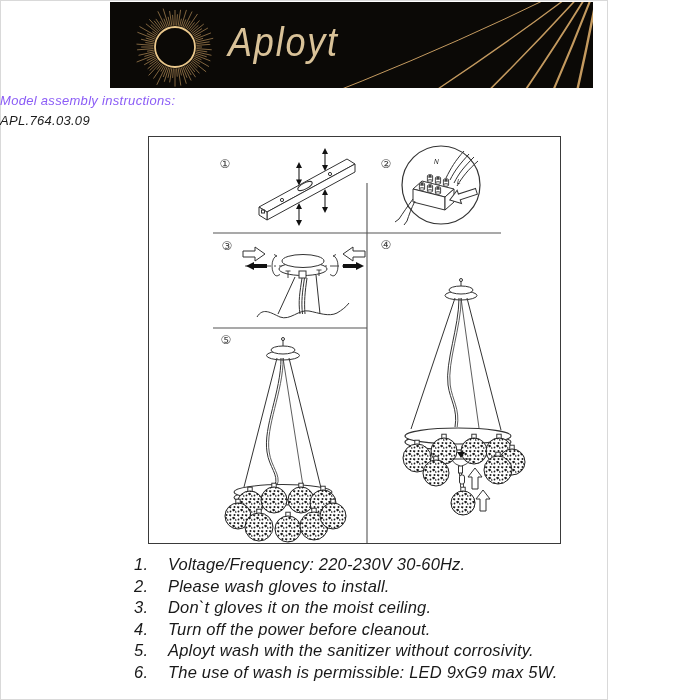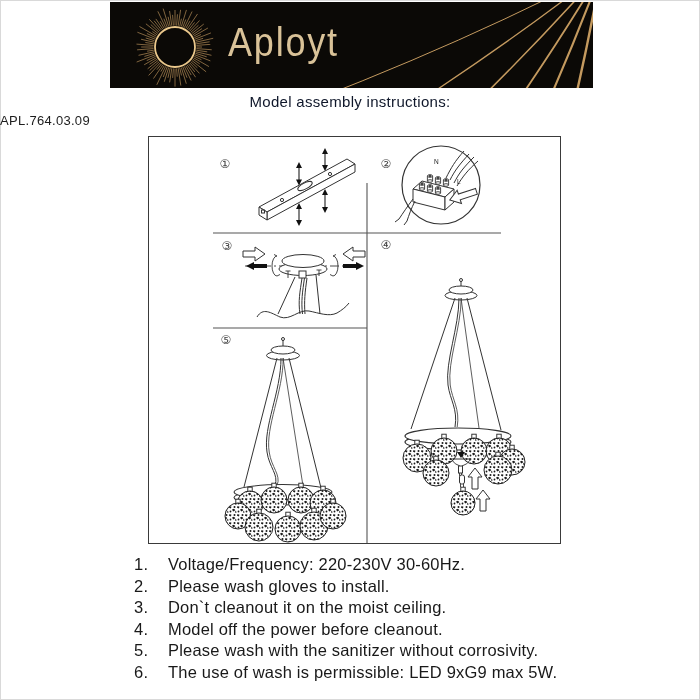--- a/index.html
+++ b/index.html
@@ -1,28 +1,28 @@
 <!DOCTYPE html>
 <html><head>
 <meta charset="utf-8">
 <style>
   html,body{margin:0;padding:0;background:#fff;}
-  .page{position:relative;width:700px;height:700px;background:#fff;overflow:hidden;
-        font-family:"Liberation Sans",sans-serif;color:#1c1c1c;}
+  .page{position:relative;width:608px;height:700px;background:#fff;overflow:hidden;
+        font-family:"Liberation Sans",sans-serif;color:#1c1c1c;font-style:italic;}
   .frame{position:absolute;inset:0;border:1px solid #d9d9d9;pointer-events:none;}
 
   
   .banner{position:absolute;left:110px;top:2px;width:483px;height:86px;background:#0b0906;overflow:hidden;}
   .banner svg{position:absolute;left:0;top:0;}
   .brand{position:absolute;left:118px;top:18px;font-size:40px;font-weight:400;letter-spacing:2px;
          color:#d9c298;transform:scaleX(.9);transform-origin:left center;white-space:nowrap;}
 
   
-  .title1{position:absolute;left:0;top:93px;width:700px;text-align:center;
-          font-size:15px;font-weight:500;letter-spacing:.3px;color:#0f172a;}
+  .title1{position:absolute;left:0;top:93px;width:700px;text-align:left;
+          font-size:13px;font-weight:500;letter-spacing:.3px;color:#8b5cf6;}
   .title2{position:absolute;left:0;top:113px;width:700px;text-align:left;
           font-size:13px;font-weight:500;letter-spacing:.3px;color:#1d1d1d;}
 
   
   .diagram{position:absolute;left:148px;top:136px;width:411px;height:406px;
            border:1.5px solid #3a3a3a;background:#fff;}
   .diagram svg{display:block;}
 
   
   .list{position:absolute;left:134px;top:554px;width:460px;}
@@ -350,28 +350,28 @@
     <div class="row">
       <span class="num">1.</span>
       <span class="txt">Voltage/Frequency: 220-230V 30-60Hz.</span>
     </div>
     <div class="row">
       <span class="num">2.</span>
       <span class="txt">Please wash gloves to install.</span>
     </div>
     <div class="row">
       <span class="num">3.</span>
-      <span class="txt">Don`t cleanout it on the moist ceiling.</span>
+      <span class="txt">Don`t gloves it on the moist ceiling.</span>
     </div>
     <div class="row">
       <span class="num">4.</span>
-      <span class="txt">Model off the power before cleanout.</span>
+      <span class="txt">Turn off the power before cleanout.</span>
     </div>
     <div class="row">
       <span class="num">5.</span>
-      <span class="txt">Please wash with the sanitizer without corrosivity.</span>
+      <span class="txt">Aployt wash with the sanitizer without corrosivity.</span>
     </div>
     <div class="row">
       <span class="num">6.</span>
       <span class="txt">The use of wash is permissible: LED 9xG9 max 5W.</span>
     </div>
   </div>
 </div>
 
 </body></html>

